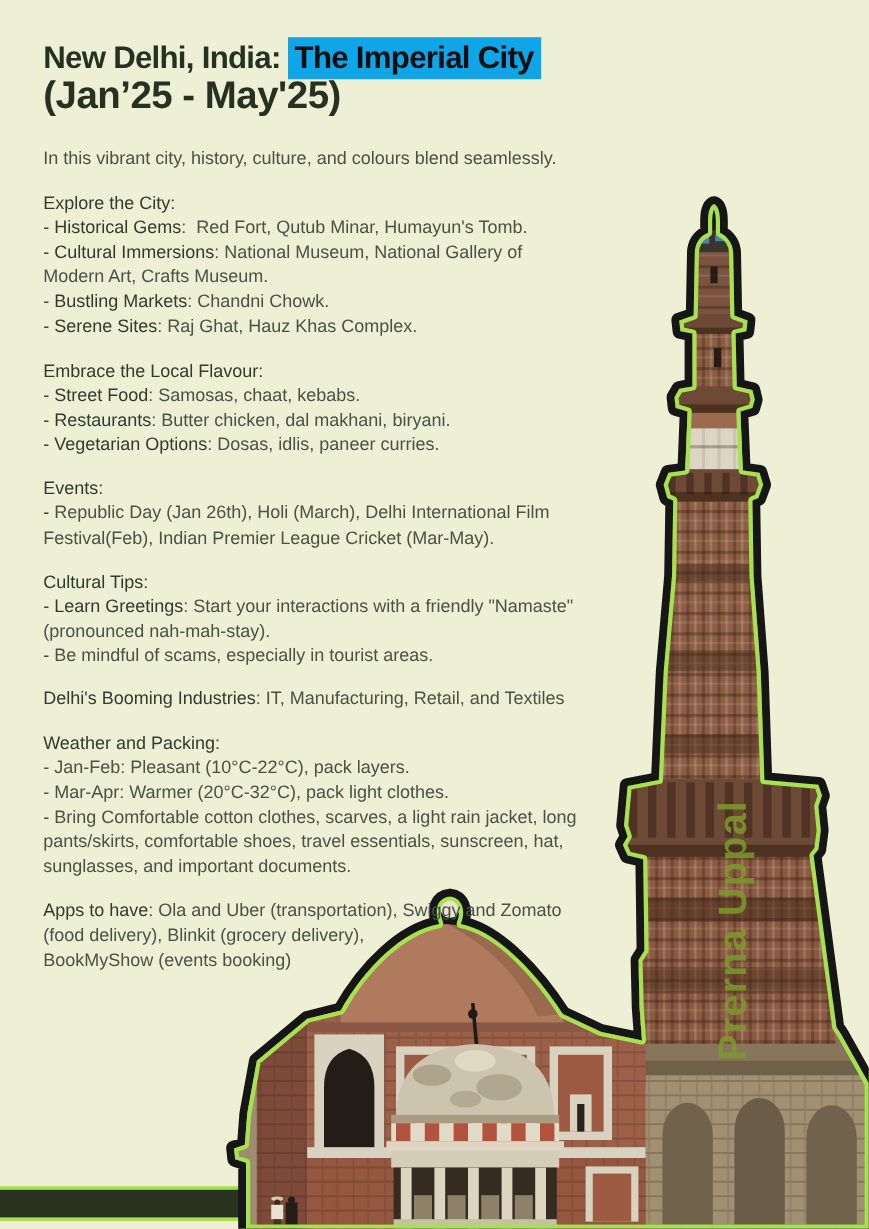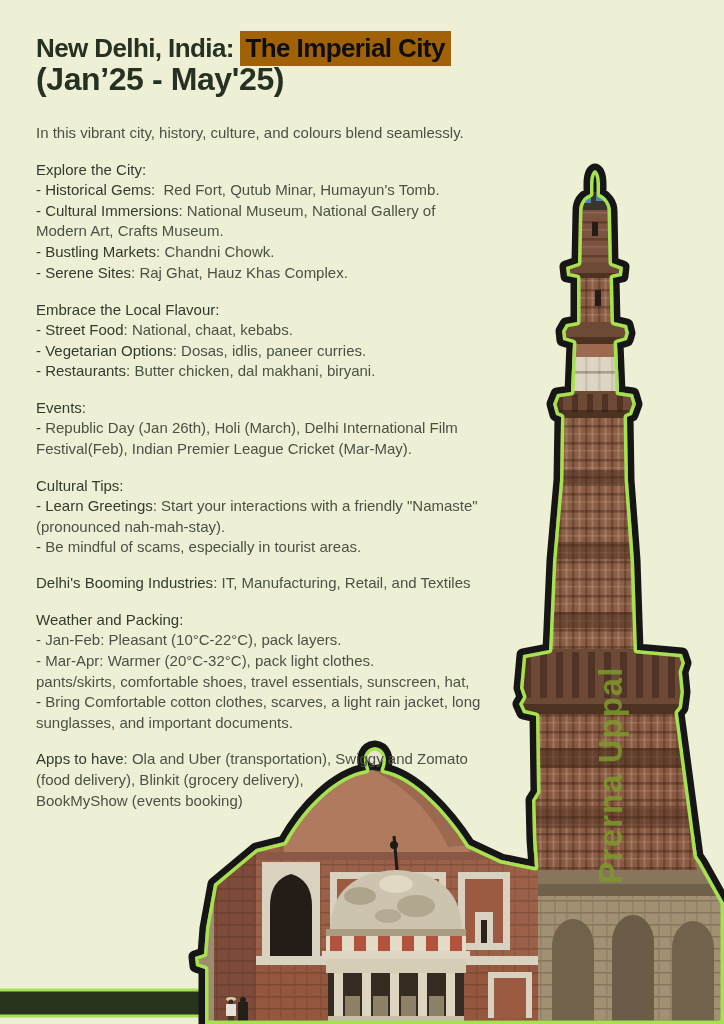--- a/index.html
+++ b/index.html
@@ -4,21 +4,21 @@
 <style>
   html,body{margin:0;padding:0;}
   body{
     width:724px;height:1024px;overflow:hidden;position:relative;
     background:#eef0d6;
     font-family:"Liberation Sans", sans-serif;
   }
   .art{position:absolute;top:0;left:0;z-index:1;}
   .text-col{position:absolute;left:36px;top:33px;width:524px;z-index:2;}
   .title{font-size:26px;font-weight:700;letter-spacing:-0.6px;line-height:31px;color:#273122;white-space:pre;}
-  .title .hl{background:#a16207;color:#0e0e0e;padding:2px 6px 3px 5px;}
+  .title .hl{background:#0ea5e9;color:#0e0e0e;padding:2px 6px 3px 5px;}
   .subtitle{font-size:32px;font-weight:700;letter-spacing:-0.4px;line-height:31px;color:#273122;}
   .intro{margin-top:28px;font-size:15px;line-height:20.8px;color:#495245;}
   .section{margin-top:15px;}
   .sec-heading{font-size:15px;line-height:21px;font-weight:400;color:#313b2e;}
   .line{font-size:15px;line-height:20.8px;color:#495245;white-space:pre;}
   .line .b{font-weight:400;color:#313b2e;}
 </style>
 </head>
 <body>
 
@@ -236,44 +236,44 @@
       <div class="section">
         <div class="sec-heading">Explore the City:</div>
         <div class="line"><span class="b">- Historical Gems</span><span>:  Red Fort, Qutub Minar, Humayun's Tomb.</span></div>
         <div class="line"><span class="b">- Cultural Immersions</span><span>: National Museum, National Gallery of</span></div>
         <div class="line"><span>Modern Art, Crafts Museum.</span></div>
         <div class="line"><span class="b">- Bustling Markets</span><span>: Chandni Chowk.</span></div>
         <div class="line"><span class="b">- Serene Sites</span><span>: Raj Ghat, Hauz Khas Complex.</span></div>
       </div>
       <div class="section">
         <div class="sec-heading">Embrace the Local Flavour:</div>
-        <div class="line"><span class="b">- Street Food</span><span>: National, chaat, kebabs.</span></div>
+        <div class="line"><span class="b">- Street Food</span><span>: Samosas, chaat, kebabs.</span></div>
+        <div class="line"><span class="b">- Restaurants</span><span>: Butter chicken, dal makhani, biryani.</span></div>
         <div class="line"><span class="b">- Vegetarian Options</span><span>: Dosas, idlis, paneer curries.</span></div>
-        <div class="line"><span class="b">- Restaurants</span><span>: Butter chicken, dal makhani, biryani.</span></div>
       </div>
       <div class="section">
         <div class="sec-heading">Events:</div>
         <div class="line"><span class="b">- </span><span>Republic Day (Jan 26th), Holi (March), Delhi International Film</span></div>
         <div class="line"><span>Festival(Feb), Indian Premier League Cricket (Mar-May).</span></div>
       </div>
       <div class="section">
         <div class="sec-heading">Cultural Tips:</div>
         <div class="line"><span class="b">- Learn Greetings</span><span>: Start your interactions with a friendly "Namaste"</span></div>
         <div class="line"><span>(pronounced nah-mah-stay).</span></div>
         <div class="line"><span class="b">- </span><span>Be mindful of scams, especially in tourist areas.</span></div>
       </div>
       <div class="section">
         <div class="line"><span class="b">Delhi's Booming Industries</span><span>: IT, Manufacturing, Retail, and Textiles</span></div>
       </div>
       <div class="section">
         <div class="sec-heading">Weather and Packing:</div>
         <div class="line"><span>- Jan-Feb: Pleasant (10°C-22°C), pack layers.</span></div>
         <div class="line"><span>- Mar-Apr: Warmer (20°C-32°C), pack light clothes.</span></div>
+        <div class="line"><span class="b">- </span><span>Bring Comfortable cotton clothes, scarves, a light rain jacket, long</span></div>
         <div class="line"><span>pants/skirts, comfortable shoes, travel essentials, sunscreen, hat,</span></div>
-        <div class="line"><span class="b">- </span><span>Bring Comfortable cotton clothes, scarves, a light rain jacket, long</span></div>
         <div class="line"><span>sunglasses, and important documents.</span></div>
       </div>
       <div class="section">
         <div class="line"><span class="b">Apps to have</span><span>: Ola and Uber (transportation), Swiggy and Zomato</span></div>
         <div class="line"><span>(food delivery), Blinkit (grocery delivery),</span></div>
         <div class="line"><span>BookMyShow (events booking)</span></div>
       </div>
     </div>
 </div>
 

